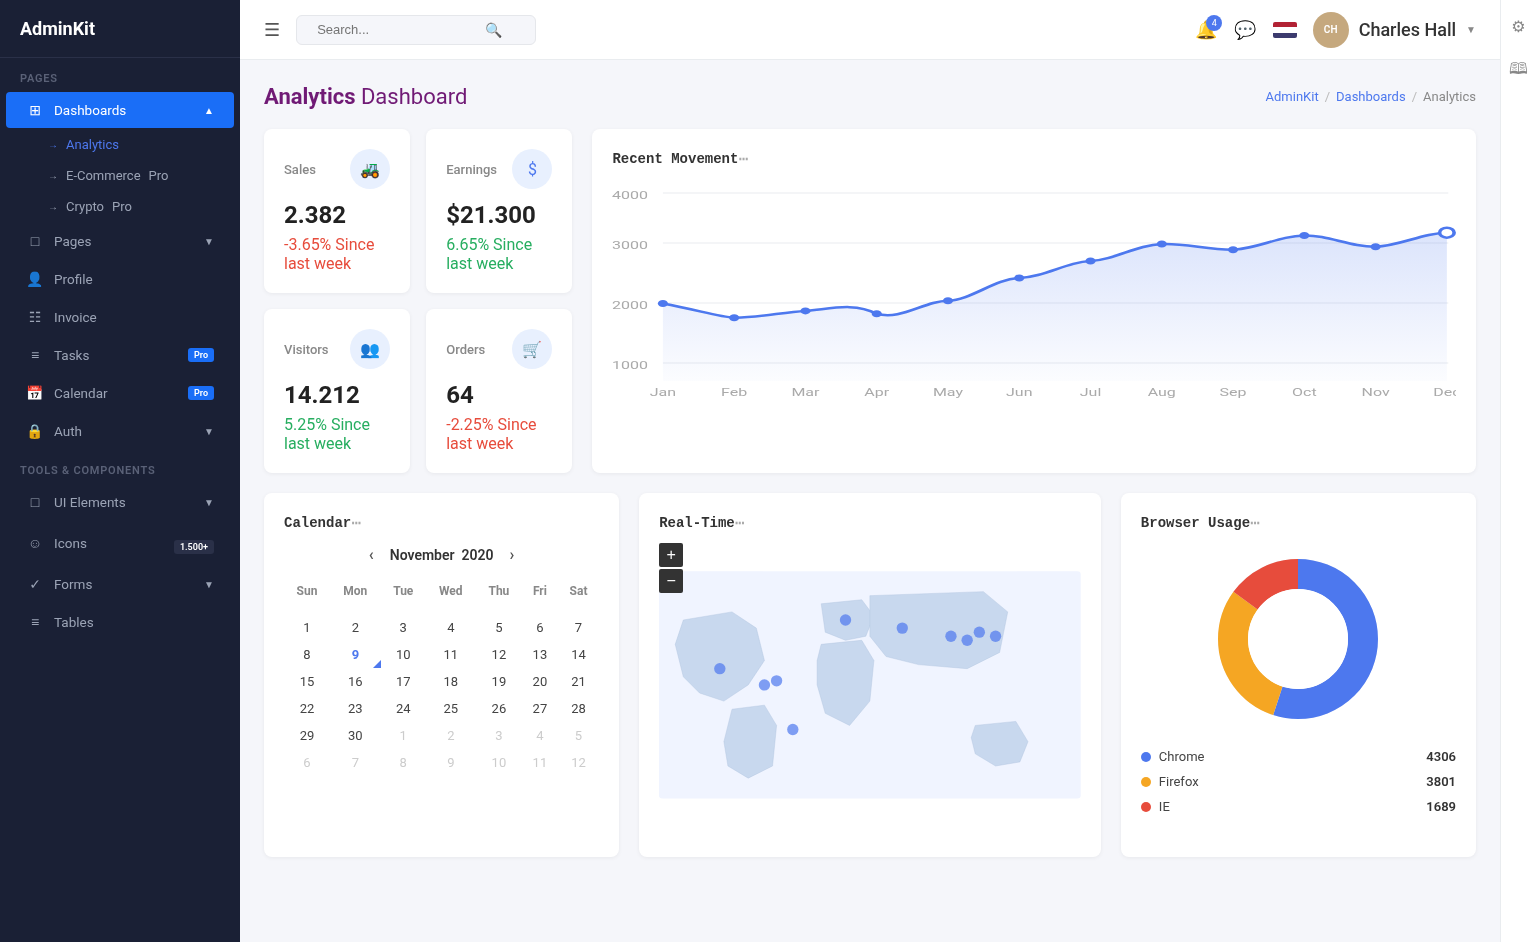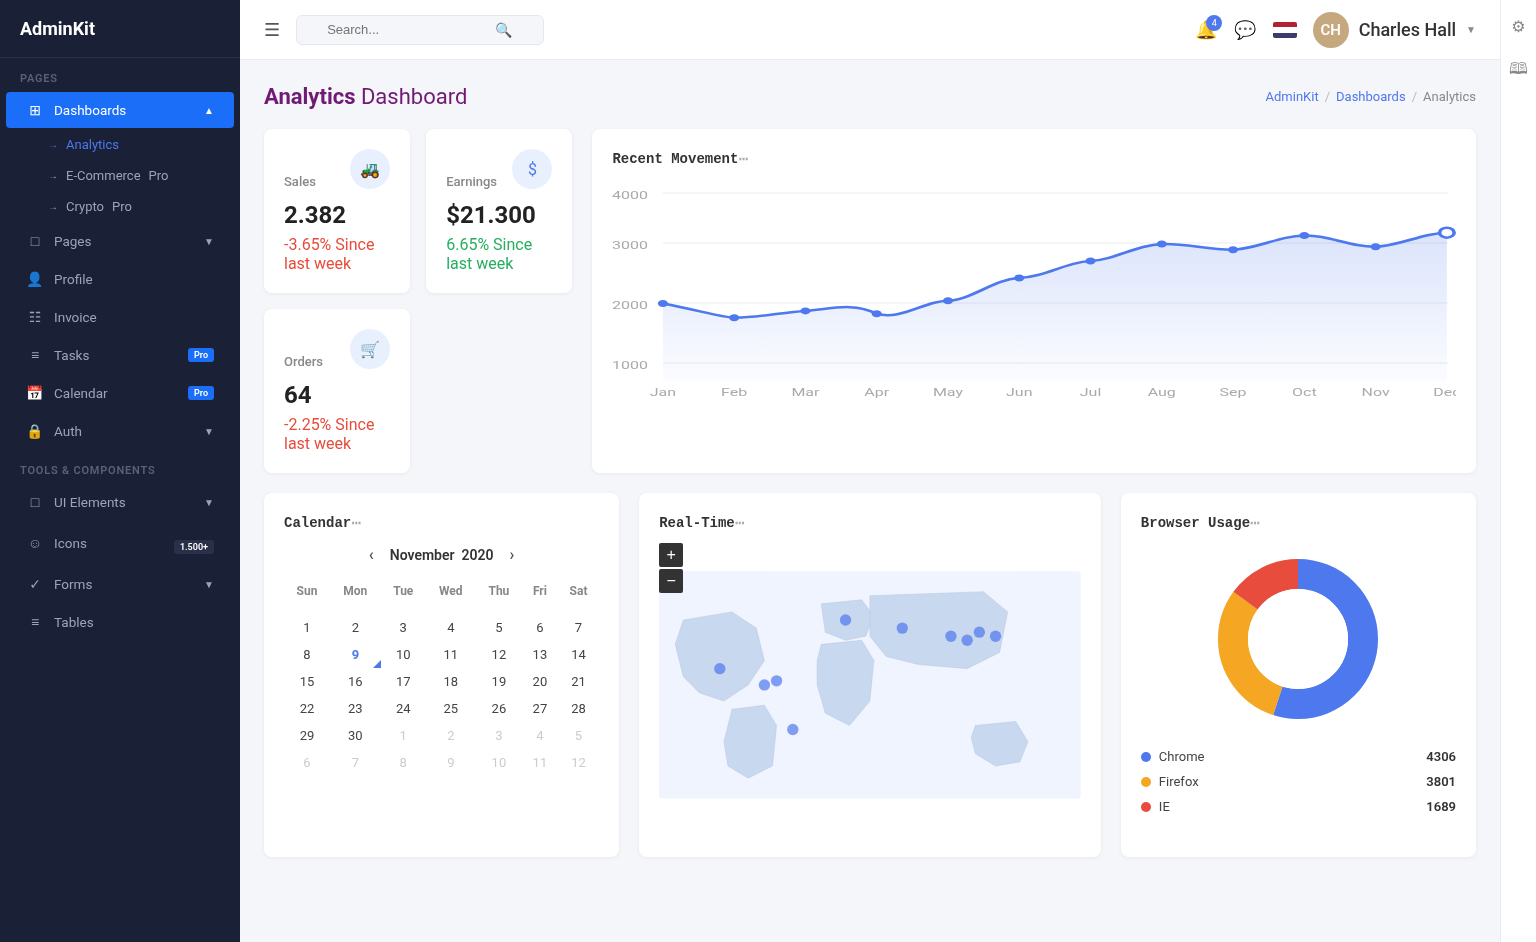--- a/index.html
+++ b/index.html
@@ -15,44 +15,44 @@
     .sidebar-item .badge { margin-left: auto; background: #1a6ef7; color: #fff; font-size: 9px; padding: 2px 6px; border-radius: 3px; font-weight: 600; }
     .sidebar-item .badge.dark { background: #2a3048; margin-top: 8px; }
     .sidebar-item .expand { margin-left: auto; font-size: 10px; }
     .sidebar-sub-item { padding: 8px 20px 8px 48px; font-size: 13px; cursor: pointer; display: flex; align-items: center; gap: 8px; }
     .sidebar-sub-item.active { color: #4d78ee; }
 
     
     .main-wrapper { flex: 1; display: flex; flex-direction: column; overflow: hidden; }
     .header { background: #fff; height: 60px; display: flex; align-items: center; padding: 0 24px; border-bottom: 1px solid #e9ecef; gap: 16px; flex-shrink: 0; }
     .header-menu-icon { font-size: 18px; cursor: pointer; color: #555; }
-    .header-search { display: flex; align-items: center; gap: 8px; background: #f5f6fa; border: 1px solid #e5e7eb; border-radius: 6px; padding: 6px 30px; flex: 0 0 240px; }
+    .header-search { display: flex; align-items: center; gap: 8px; background: #f5f6fa; border: 1px solid #e5e7eb; border-radius: 6px; padding: 6px 20px; flex: 0 0 240px; }
     .header-search input { border: none; background: transparent; outline: none; font-size: 13px; color: #555; width: 160px; }
     .header-search-icon { color: #aaa; font-size: 14px; }
     .header-right { margin-left: auto; display: flex; align-items: center; gap: 16px; }
     .header-icon-btn { position: relative; cursor: pointer; color: #555; font-size: 18px; }
     .badge-dot { position: absolute; top: -4px; right: -4px; background: #4d78ee; color: #fff; font-size: 9px; width: 16px; height: 16px; border-radius: 50%; display: flex; align-items: center; justify-content: center; }
     .flag { width: 24px; height: 16px; background: linear-gradient(#b22234 0%, #b22234 33%, #fff 33%, #fff 66%, #3c3b6e 66%); border-radius: 2px; cursor: pointer; }
     .user-info { display: flex; align-items: center; gap: 10px; cursor: pointer; }
-    .user-avatar { width: 36px; height: 36px; border-radius: 50%; background: #c5a87e; overflow: hidden; display: flex; align-items: center; justify-content: center; font-size: 15px; font-weight: 600; color: #fff; }
+    .user-avatar { width: 36px; height: 36px; border-radius: 50%; background: #c5a87e; overflow: hidden; display: flex; align-items: center; justify-content: center; font-size: 10px; font-weight: 600; color: #fff; }
     .user-name { font-size: 18px; font-weight: 500; color: #333; }
 
     
     .content { flex: 1; overflow-y: auto; padding: 24px; }
     .page-header { display: flex; align-items: center; justify-content: space-between; margin-bottom: 20px; }
     .page-title { font-size: 22px; font-weight: 400; color: #701a75; }
     .page-title strong { font-weight: 700; }
     .breadcrumb { display: flex; align-items: center; gap: 6px; font-size: 13px; color: #888; }
     .breadcrumb a { color: #4d78ee; text-decoration: none; }
     .breadcrumb-sep { color: #bbb; }
 
     
     .cards-row { display: grid; grid-template-columns: 1fr 1fr 1.8fr; gap: 20px; margin-bottom: 20px; }
     .stat-card { background: #fff; border-radius: 8px; padding: 20px; box-shadow: 0 1px 4px rgba(0,0,0,0.06); }
-    .stat-card-header { display: flex; align-items: flex-end; justify-content: space-between; margin-bottom: 12px; }
+    .stat-card-header { display: flex; align-items: center; justify-content: space-between; margin-bottom: 12px; }
     .stat-card-label { font-size: 13px; color: #888; font-weight: 500; }
     .stat-card-icon { width: 40px; height: 40px; border-radius: 50%; background: #e8f0fe; display: flex; align-items: center; justify-content: center; color: #4d78ee; font-size: 16px; }
     .stat-card-value { font-size: 24px; font-weight: 700; color: #222; margin-bottom: 6px; }
     .stat-card-change { font-size: 16px; }
     .stat-card-change.negative { color: #e74c3c; }
     .stat-card-change.positive { color: #27ae60; }
     .chart-card { background: #fff; border-radius: 8px; padding: 20px; box-shadow: 0 1px 4px rgba(0,0,0,0.06); }
     .chart-card-header { display: flex; align-items: center; justify-content: flex-start; margin-bottom: 12px; font-family: Liberation Mono, monospace; }
     .chart-card-title { font-size: 14px; font-weight: 600; color: #333; }
     .three-dots { color: #aaa; cursor: pointer; font-size: 16px; letter-spacing: 2px; }
@@ -231,20 +231,28 @@
 
         <div class="stat-card">
           <div class="stat-card-header">
             <span class="stat-card-label">Earnings</span>
             <div class="stat-card-icon">$</div>
           </div>
           <div class="stat-card-value">$21.300</div>
           <div class="stat-card-change positive">6.65% Since last week</div>
         </div>
 
+        <div class="stat-card">
+          <div class="stat-card-header">
+            <span class="stat-card-label">Visitors</span>
+            <div class="stat-card-icon">👥</div>
+          </div>
+          <div class="stat-card-value">14.212</div>
+          <div class="stat-card-change positive">5.25% Since last week</div>
+        </div>
 
         <div class="stat-card">
           <div class="stat-card-header">
             <span class="stat-card-label">Orders</span>
             <div class="stat-card-icon">🛒</div>
           </div>
           <div class="stat-card-value">64</div>
           <div class="stat-card-change negative">-2.25% Since last week</div>
         </div>
       </div>

